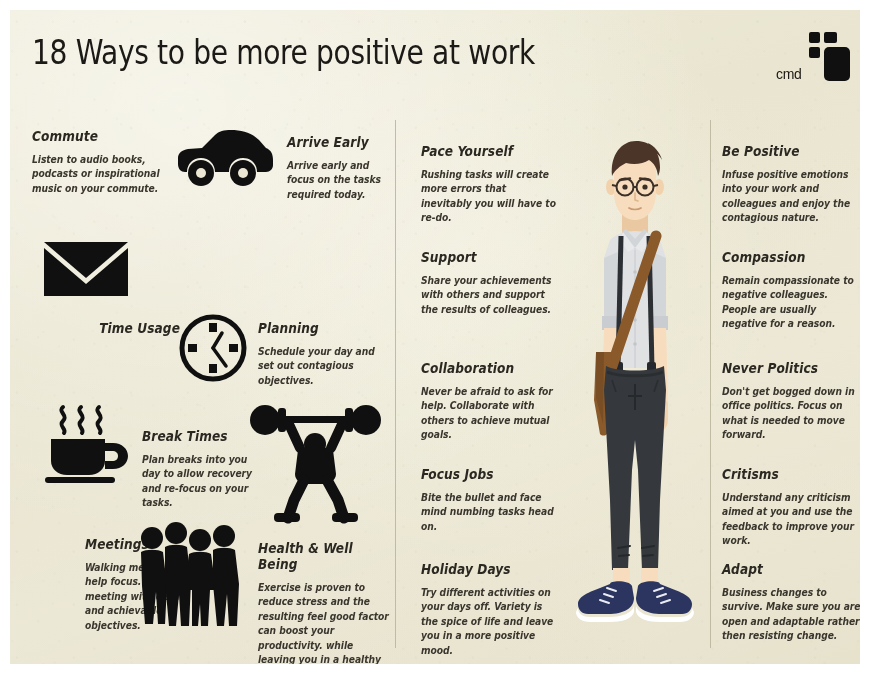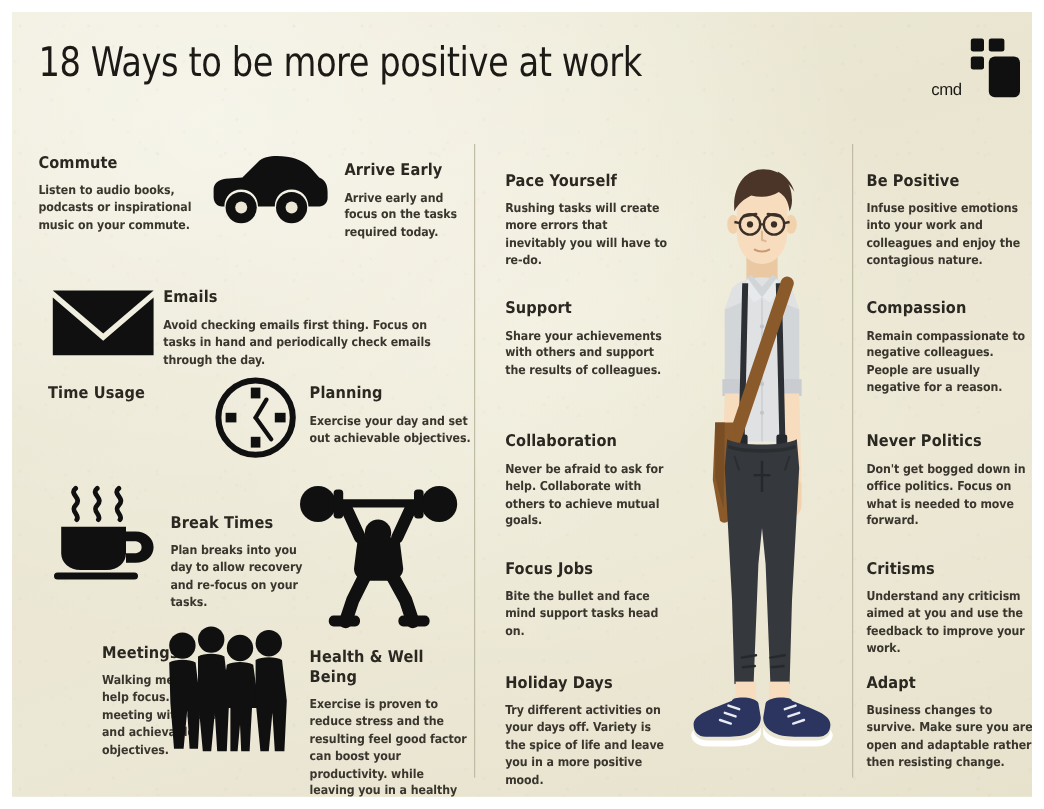--- a/index.html
+++ b/index.html
@@ -86,21 +86,21 @@
   .divider {
     position: absolute;
     width: 1px;
     background: #b9b39a;
     opacity: 0.85;
   }
   .divider.left  { left: 385px; top: 110px; height: 528px; }
   .divider.right { left: 700px; top: 110px; height: 528px; }
 
   
-  .block { position: absolute; }
+  .block { position: absolute; font-style: italic; }
   .block h3 {
     font-size: 13.5px;
     font-weight: 700;
     color: #2b2822;
     font-family: "DejaVu Sans Condensed", "Liberation Sans Narrow", "Liberation Sans", sans-serif;
     margin-bottom: 9px;
     letter-spacing: 0.1px;
   }
   .block p {
     font-size: 10.2px;
@@ -155,43 +155,39 @@
     <h3>Arrive Early</h3>
     <p>Arrive early and focus on the tasks required today.</p>
   </div>
 
   <div class="icon" style="left:32px; top:228px;">
     <svg width="88" height="62" viewBox="0 0 88 62">
       <path fill="#111010" d="M2 4 L86 4 L44 40 Z"></path>
       <path fill="#111010" d="M2 10 L2 58 L86 58 L86 10 L44 46 Z"></path>
     </svg>
   </div>
-  <div class="block" style="left:126px; top:230px; width:232px;">
-    <h3>Emails</h3>
-    <p>Avoid checking emails first thing. Focus on tasks in hand and periodically check emails through the day.</p>
-  </div>
-
-  <div class="block" style="left:30px; top:310px; width:140px;">
+
+  <div class="block" style="left:30px; top:310px; width:140px;text-align:right;">
     <h3>Time Usage</h3>
   </div>
 
   <div class="icon" style="left:168px; top:303px;">
     <svg width="70" height="70" viewBox="0 0 70 70">
       <circle cx="35" cy="35" r="31" fill="none" stroke="#111010" stroke-width="5"></circle>
       <rect x="31" y="10" width="8" height="9" fill="#111010"></rect>
       <rect x="31" y="51" width="8" height="9" fill="#111010"></rect>
       <rect x="10" y="31" width="9" height="8" fill="#111010"></rect>
       <rect x="51" y="31" width="9" height="8" fill="#111010"></rect>
       <path d="M35 35 L44 20" stroke="#111010" stroke-width="3.5" stroke-linecap="round"></path>
       <path d="M35 35 L48 53" stroke="#111010" stroke-width="3.5" stroke-linecap="round"></path>
     </svg>
   </div>
   <div class="block" style="left:248px; top:310px; width:135px;">
     <h3>Planning</h3>
-    <p>Exercise your day and set out achievable objectives.</p>
+    <p>Schedule your day and set out contagious objectives.</p>
   </div>
 
   <div class="icon" style="left:33px; top:393px;">
     <svg width="92" height="82" viewBox="0 0 92 82">
       <path d="M20 4 C14 9 26 12 20 18 C15 23 24 26 21 30" fill="none" stroke="#111010" stroke-width="4" stroke-linecap="round"></path>
       <path d="M38 4 C32 9 44 12 38 18 C33 23 42 26 39 30" fill="none" stroke="#111010" stroke-width="4" stroke-linecap="round"></path>
       <path d="M56 4 C50 9 62 12 56 18 C51 23 60 26 57 30" fill="none" stroke="#111010" stroke-width="4" stroke-linecap="round"></path>
       <path fill="#111010" d="M8 36 L62 36 L62 58 C62 66 55 72 46 72 L24 72 C15 72 8 66 8 58 Z"></path>
       <path fill="#111010" d="M62 40 L70 40 C79 40 85 46 85 53 C85 60 79 66 70 66 L62 66 L62 58 L69 58 C73 58 75 56 75 53 C75 50 73 48 69 48 L62 48 Z"></path>
       <rect x="2" y="74" width="70" height="6" rx="3" fill="#111010"></rect>
@@ -263,21 +259,21 @@
     <p>Share your achievements with others and support the results of colleagues.</p>
   </div>
 
   <div class="block" style="left:411px; top:350px; width:135px;">
     <h3>Collaboration</h3>
     <p>Never be afraid to ask for help. Collaborate with others to achieve mutual goals.</p>
   </div>
 
   <div class="block" style="left:411px; top:456px; width:135px;">
     <h3>Focus Jobs</h3>
-    <p>Bite the bullet and face mind support tasks head on.</p>
+    <p>Bite the bullet and face mind numbing tasks head on.</p>
   </div>
 
   <div class="block" style="left:411px; top:551px; width:140px;">
     <h3>Holiday Days</h3>
     <p>Try different activities on your days off. Variety is the spice of life and leave you in a more positive mood.</p>
   </div>
 
   <div class="block" style="left:712px; top:239px; width:140px;">
     <h3>Compassion</h3>
     <p>Remain compassionate to negative colleagues. People are usually negative for a reason.</p>

